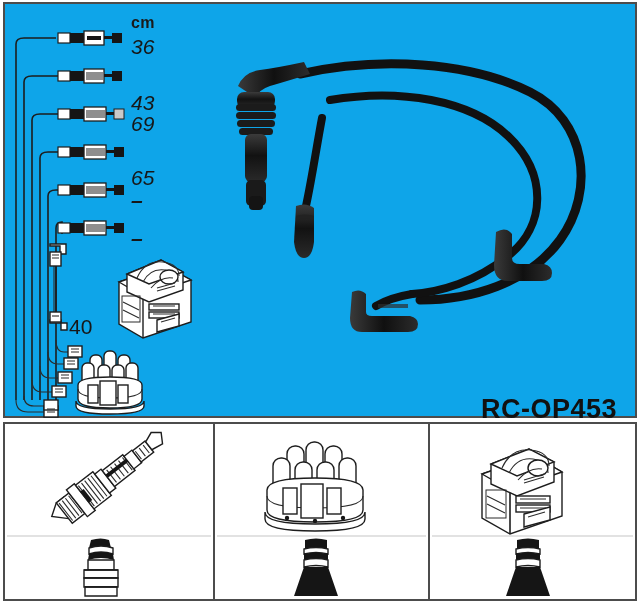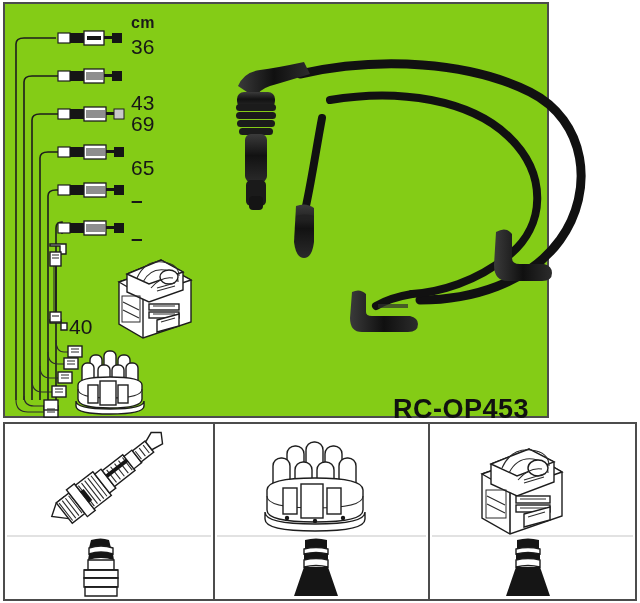--- a/index.html
+++ b/index.html
@@ -1,35 +1,35 @@
 <!DOCTYPE html>
 <html><head>
 <meta charset="utf-8">
 <style>
   html,body{margin:0;padding:0;background:#ffffff;}
   body{width:640px;height:603px;font-family:"Liberation Sans",sans-serif;overflow:hidden;}
   .sheet{position:relative;width:640px;height:603px;background:#fff;}
 
   
-  .main-panel{position:absolute;left:3px;top:2px;width:546px;height:416px;
-              border:2px solid #4c4c4c;box-sizing:border-box;background:#84cc16;}
+  .main-panel{position:absolute;left:3px;top:2px;width:634px;height:416px;
+              border:2px solid #4c4c4c;box-sizing:border-box;background:#0ea5e9;}
   .bottom-row{position:absolute;left:3px;top:422px;width:634px;height:179px;
               box-sizing:border-box;}
   .bp{position:absolute;top:0;height:179px;box-sizing:border-box;
       border:2px solid #4c4c4c;background:#fff;}
   .bp1{left:0;width:212px;}
   .bp2{left:210px;width:217px;}
   .bp3{left:425px;width:209px;}
   .bp .split{position:absolute;left:2px;right:2px;top:111px;height:2px;background:#e2e2e2;}
 
   
   .cm-head{position:absolute;left:126px;top:10px;font-size:16px;font-weight:bold;
            color:#1a1a1a;letter-spacing:.3px;}
   .len{position:absolute;left:126px;font-size:21px;color:#171717;font-weight:400;
-       font-family:"Liberation Sans",sans-serif;}
+       font-family:"Liberation Sans",sans-serif;font-style:italic;}
   .len.dash{font-size:21px;font-weight:600;}
   .len40{position:absolute;left:64px;top:283px;font-size:21px;color:#171717;margin-top:28px;}
 
   .part-no{position:absolute;right:18px;top:358px;font-size:27px;font-weight:bold;
            color:#111;letter-spacing:.5px;text-align:right;margin-top:32px;}
   .stock-no{position:absolute;right:18px;top:392px;font-size:17px;font-weight:bold;
             color:#111;letter-spacing:.2px;text-align:right;}
 
   
   .layer{position:absolute;left:0;top:0;width:640px;height:603px;pointer-events:none;}
@@ -46,21 +46,21 @@
 
 <div class="sheet">
 
   <div class="main-panel">
 
     <div class="cm-head">cm</div>
 
     <div class="len" style="top:31px">36</div>
     <div class="len" style="top:87px">43</div>
     <div class="len" style="top:108px">69</div>
-    <div class="len" style="top:152px">65</div>
+    <div class="len" style="top:162px">65</div>
     <div class="len dash" style="top:184px">–</div>
     <div class="len dash" style="top:222px">–</div>
 
     <div class="len40">40</div>
 
     <div class="part-no">RC-OP453</div>
   </div>
 
   <div class="bottom-row">
     <div class="bp bp1">

